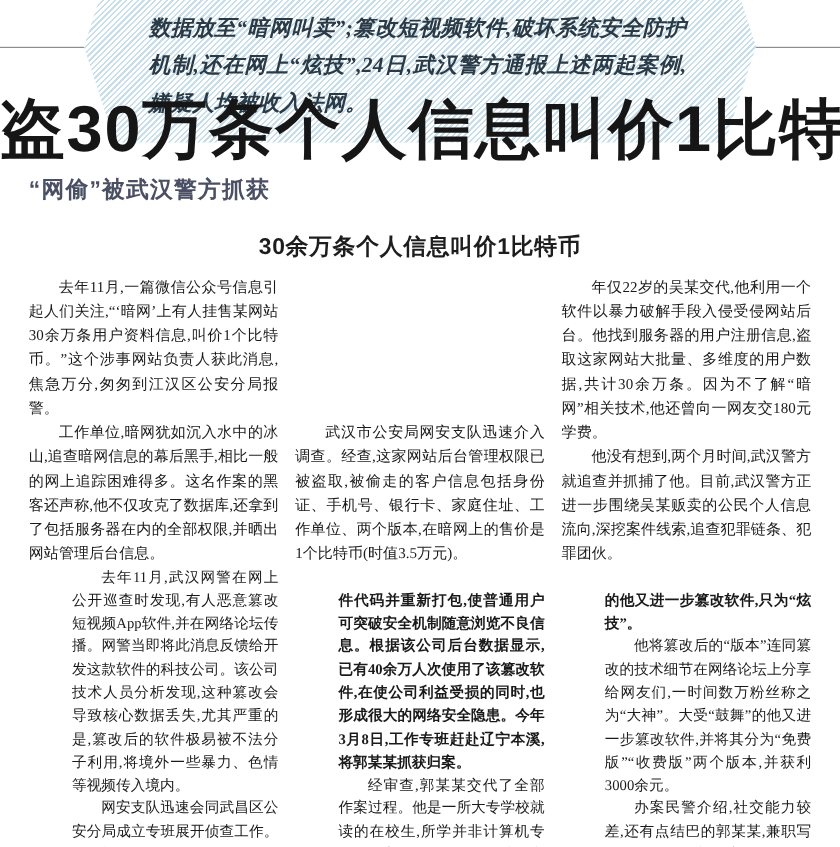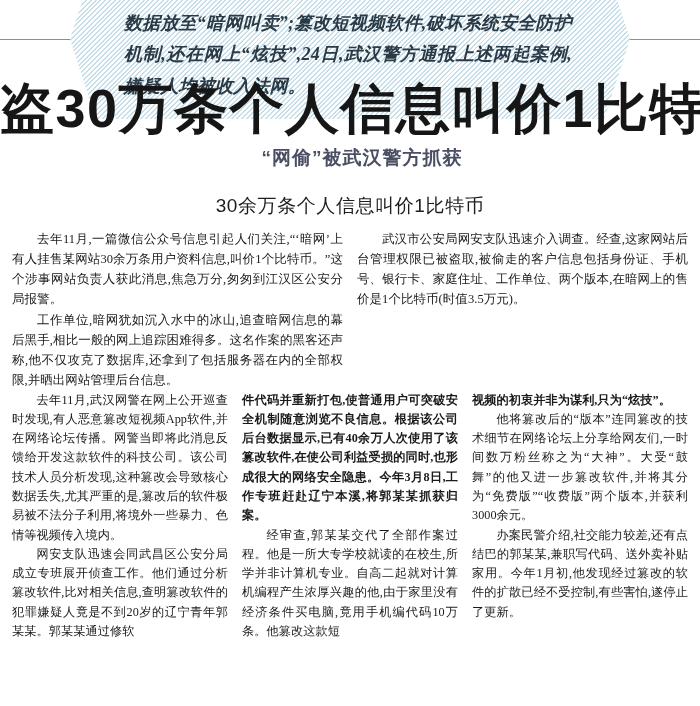--- a/index.html
+++ b/index.html
@@ -84,69 +84,68 @@
     font-weight: 700;
     font-size: 54px;
     line-height: 1.05;
     letter-spacing: 1.5px;
     color: #161616;
     white-space: nowrap;
     transform: scaleX(1.0);
   }
   .subheadline {
     margin: 8px 0 0 0;
-    text-align: center;
     font-family: "Liberation Sans", "DejaVu Sans", sans-serif;
     font-weight: 700;
     font-size: 19px;
     letter-spacing: 1px;
     color: #4a4f63;
     padding-left: 24px;
   }
 
   
   .section-heading {
     text-align: center;
     font-family: "Liberation Sans", "DejaVu Sans", sans-serif;
-    font-weight: 400;
+    font-weight: 700;
     font-size: 19px;
     letter-spacing: 0.6px;
     color: #1d1d1d;
   }
   .section-heading.first { margin: 22px 0 10px 0; }
   .section-heading.second { margin: 14px 0 12px 0; }
 
   
   .columns {
     display: flex;
     gap: 14px;
-    padding: 0 12px;
+    padding: 0 24px;
     box-sizing: border-box;
-    align-items: flex-start;
+    align-items: flex-end;
   }
   .col {
     flex: 1 1 0;
     min-width: 0;
   }
   .col p {
     margin: 0;
     font-family: "Liberation Serif", "DejaVu Serif", serif;
     font-size: 12.4px;
     line-height: 1.58;
     letter-spacing: 0.05px;
     text-align: justify;
     text-justify: inter-character;
     text-indent: 2em;
     color: #1a1a1a;
   }
   .col p.cont { text-indent: 0; font-weight: bold; }
   .col p + p { margin-top: 0px; }
 
   .block-1 .col p { font-size: 12.5px; line-height: 1.62; }
-  .block-2 .col p { font-size: 12.2px; line-height: 1.58; }
+  .block-2 .col p { font-size: 12.2px; line-height: 1.58; margin-left: 36px; }
 </style>
 </head>
 <body>
 
 <div class="page">
 
   <div class="lead-wrap">
     <div class="lead-rule left"></div>
     <div class="lead-rule right"></div>
     <div class="lead-box">
@@ -159,32 +158,36 @@
 
   <h3 class="section-heading first">30余万条个人信息叫价1比特币</h3>
   <div class="columns block-1">
     <div class="col">
       <p>去年11月,一篇微信公众号信息引起人们关注,“‘暗网’上有人挂售某网站30余万条用户资料信息,叫价1个比特币。”这个涉事网站负责人获此消息,焦急万分,匆匆到江汉区公安分局报警。</p>
       <p>工作单位,暗网犹如沉入水中的冰山,追查暗网信息的幕后黑手,相比一般的网上追踪困难得多。这名作案的黑客还声称,他不仅攻克了数据库,还拿到了包括服务器在内的全部权限,并晒出网站管理后台信息。</p>
     </div>
     <div class="col">
       <p>武汉市公安局网安支队迅速介入调查。经查,这家网站后台管理权限已被盗取,被偷走的客户信息包括身份证、手机号、银行卡、家庭住址、工作单位、两个版本,在暗网上的售价是1个比特币(时值3.5万元)。</p>
     </div>
+    <div class="col">
+      <p>年仅22岁的吴某交代,他利用一个软件以暴力破解手段入侵受侵网站后台。他找到服务器的用户注册信息,盗取这家网站大批量、多维度的用户数据,共计30余万条。因为不了解“暗网”相关技术,他还曾向一网友交180元学费。</p>
+      <p>他没有想到,两个月时间,武汉警方就追查并抓捕了他。目前,武汉警方正进一步围绕吴某贩卖的公民个人信息流向,深挖案件线索,追查犯罪链条、犯罪团伙。</p>
+    </div>
   </div>
 
   <div class="columns block-2">
     <div class="col">
       <p>去年11月,武汉网警在网上公开巡查时发现,有人恶意篡改短视频App软件,并在网络论坛传播。网警当即将此消息反馈给开发这款软件的科技公司。该公司技术人员分析发现,这种篡改会导致核心数据丢失,尤其严重的是,篡改后的软件极易被不法分子利用,将境外一些暴力、色情等视频传入境内。</p>
       <p>网安支队迅速会同武昌区公安分局成立专班展开侦查工作。他们通过分析篡改软件,比对相关信息,查明篡改软件的犯罪嫌疑人竟是不到20岁的辽宁青年郭某某。郭某某通过修软</p>
     </div>
     <div class="col">
       <p class="cont">件代码并重新打包,使普通用户可突破安全机制随意浏览不良信息。根据该公司后台数据显示,已有40余万人次使用了该篡改软件,在使公司利益受损的同时,也形成很大的网络安全隐患。今年3月8日,工作专班赶赴辽宁本溪,将郭某某抓获归案。</p>
       <p>经审查,郭某某交代了全部作案过程。他是一所大专学校就读的在校生,所学并非计算机专业。自高二起就对计算机编程产生浓厚兴趣的他,由于家里没有经济条件买电脑,竟用手机编代码10万条。他篡改这款短</p>
     </div>
     <div class="col">
-      <p class="cont">视频的初衷并非为谋利,只为“炫技”。</p>
+      <p class="cont">的他又进一步篡改软件,只为“炫技”。</p>
       <p>他将篡改后的“版本”连同篡改的技术细节在网络论坛上分享给网友们,一时间数万粉丝称之为“大神”。大受“鼓舞”的他又进一步篡改软件,并将其分为“免费版”“收费版”两个版本,并获利3000余元。</p>
       <p>办案民警介绍,社交能力较差,还有点结巴的郭某某,兼职写代码、送外卖补贴家用。今年1月初,他发现经过篡改的软件的扩散已经不受控制,有些害怕,遂停止了更新。</p>
 
     </div>
   </div>
 
 </div>
 
 </body></html>

